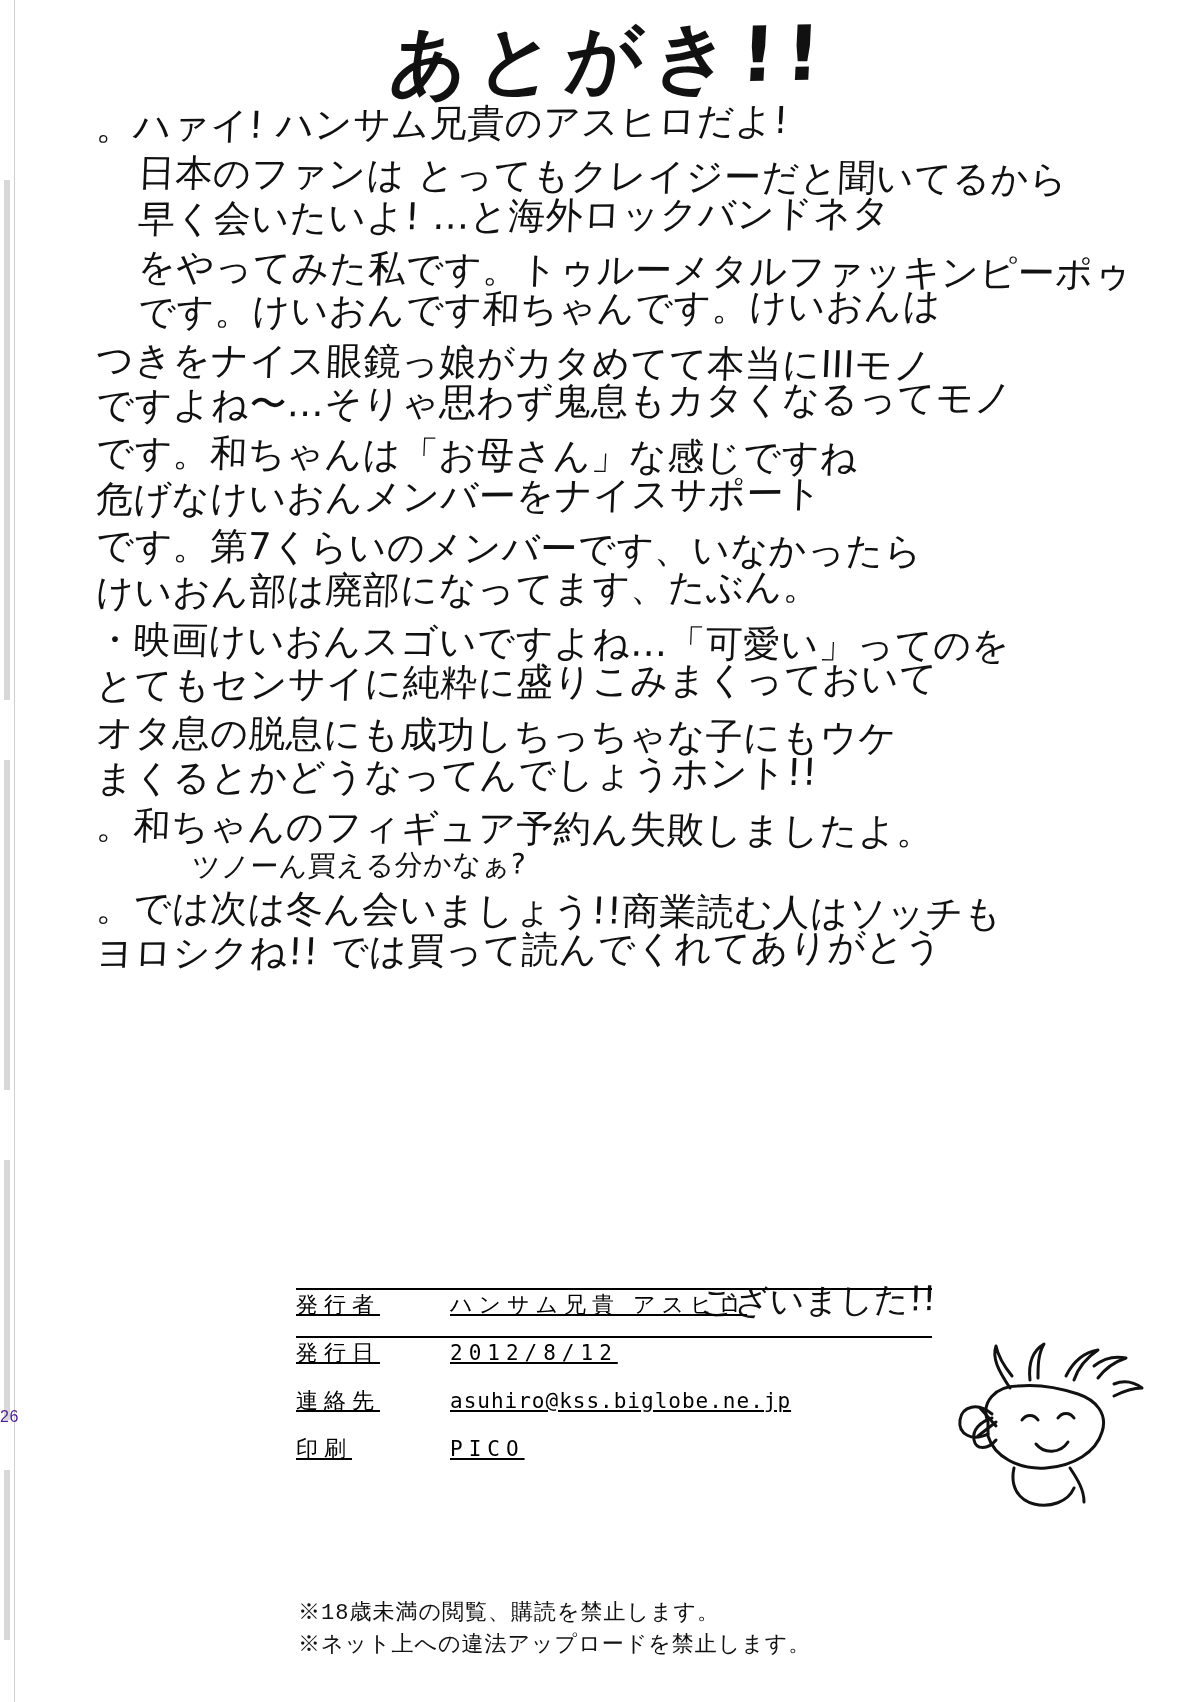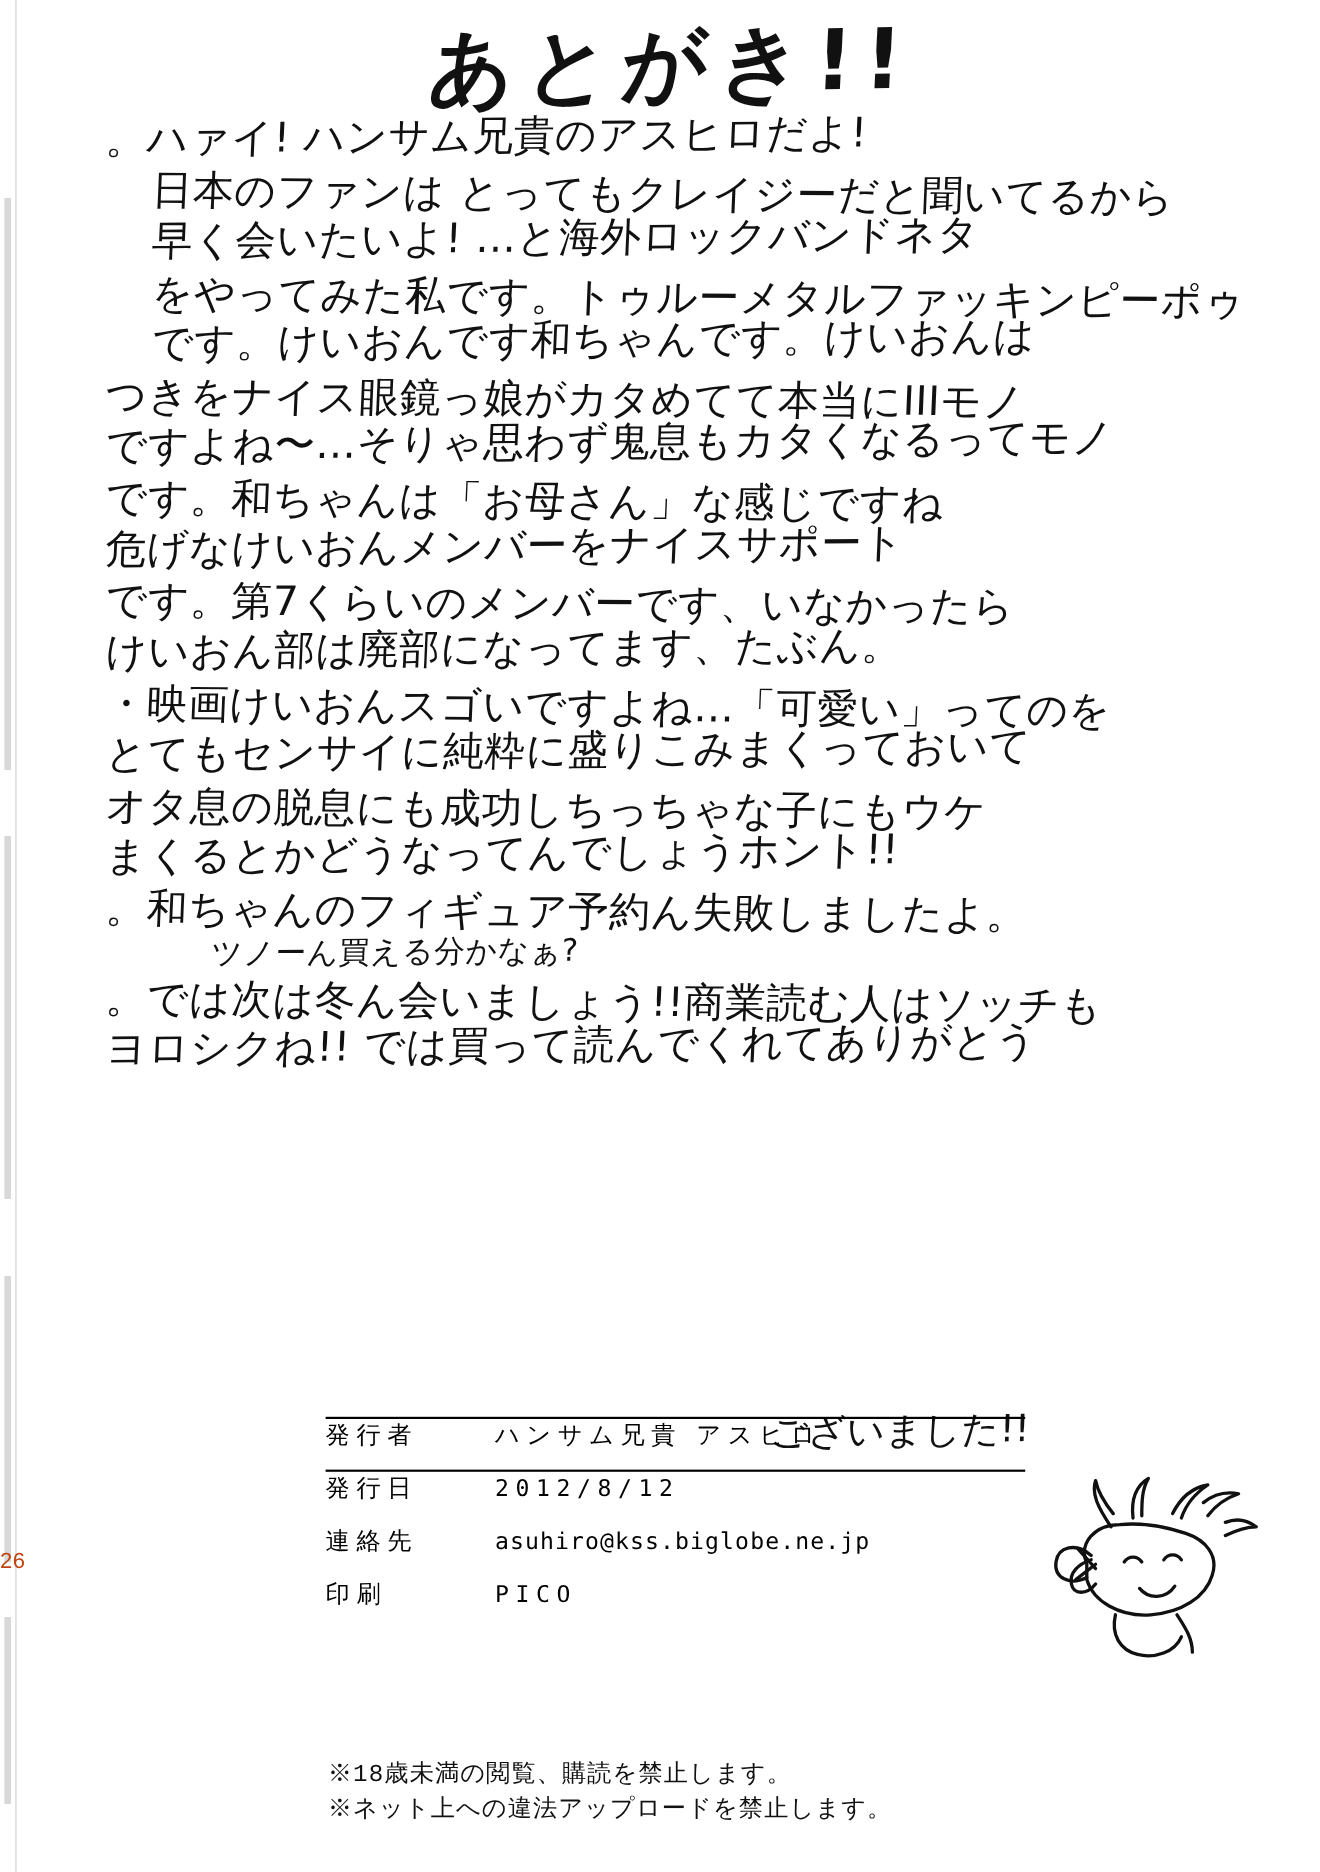--- a/index.html
+++ b/index.html
@@ -34,22 +34,22 @@
   }
   .spine-mark.a { top: 180px;  height: 520px; }
   .spine-mark.b { top: 760px;  height: 330px; }
   .spine-mark.c { top: 1160px; height: 260px; }
   .spine-mark.d { top: 1470px; height: 170px; }
 
   .page-number {
     position: absolute;
     left: 0px;
     top: 1408px;
-    font-size: 20px;
-    color: #c2410c;
+    font-size: 16px;
+    color: #4c1d95;
     letter-spacing: 0.5px;
   }
 
   
   .handwriting {
     position: absolute;
     left: 96px;
     top: 18px;
     width: 1010px;
   }
@@ -99,20 +99,21 @@
     background: #000;
   }
   .rule-top { top: 1288px; }
   .rule-mid { top: 1336px; }
 
   .col-row {
     display: flex;
     align-items: baseline;
     height: 48px;
     white-space: nowrap;
+    text-decoration: underline;
   }
   .col-label {
     letter-spacing: 6px;
     min-width: 118px;
   }
   .col-value {
     letter-spacing: 2px;
     margin-left: 36px;
   }
   .col-value.mono {

